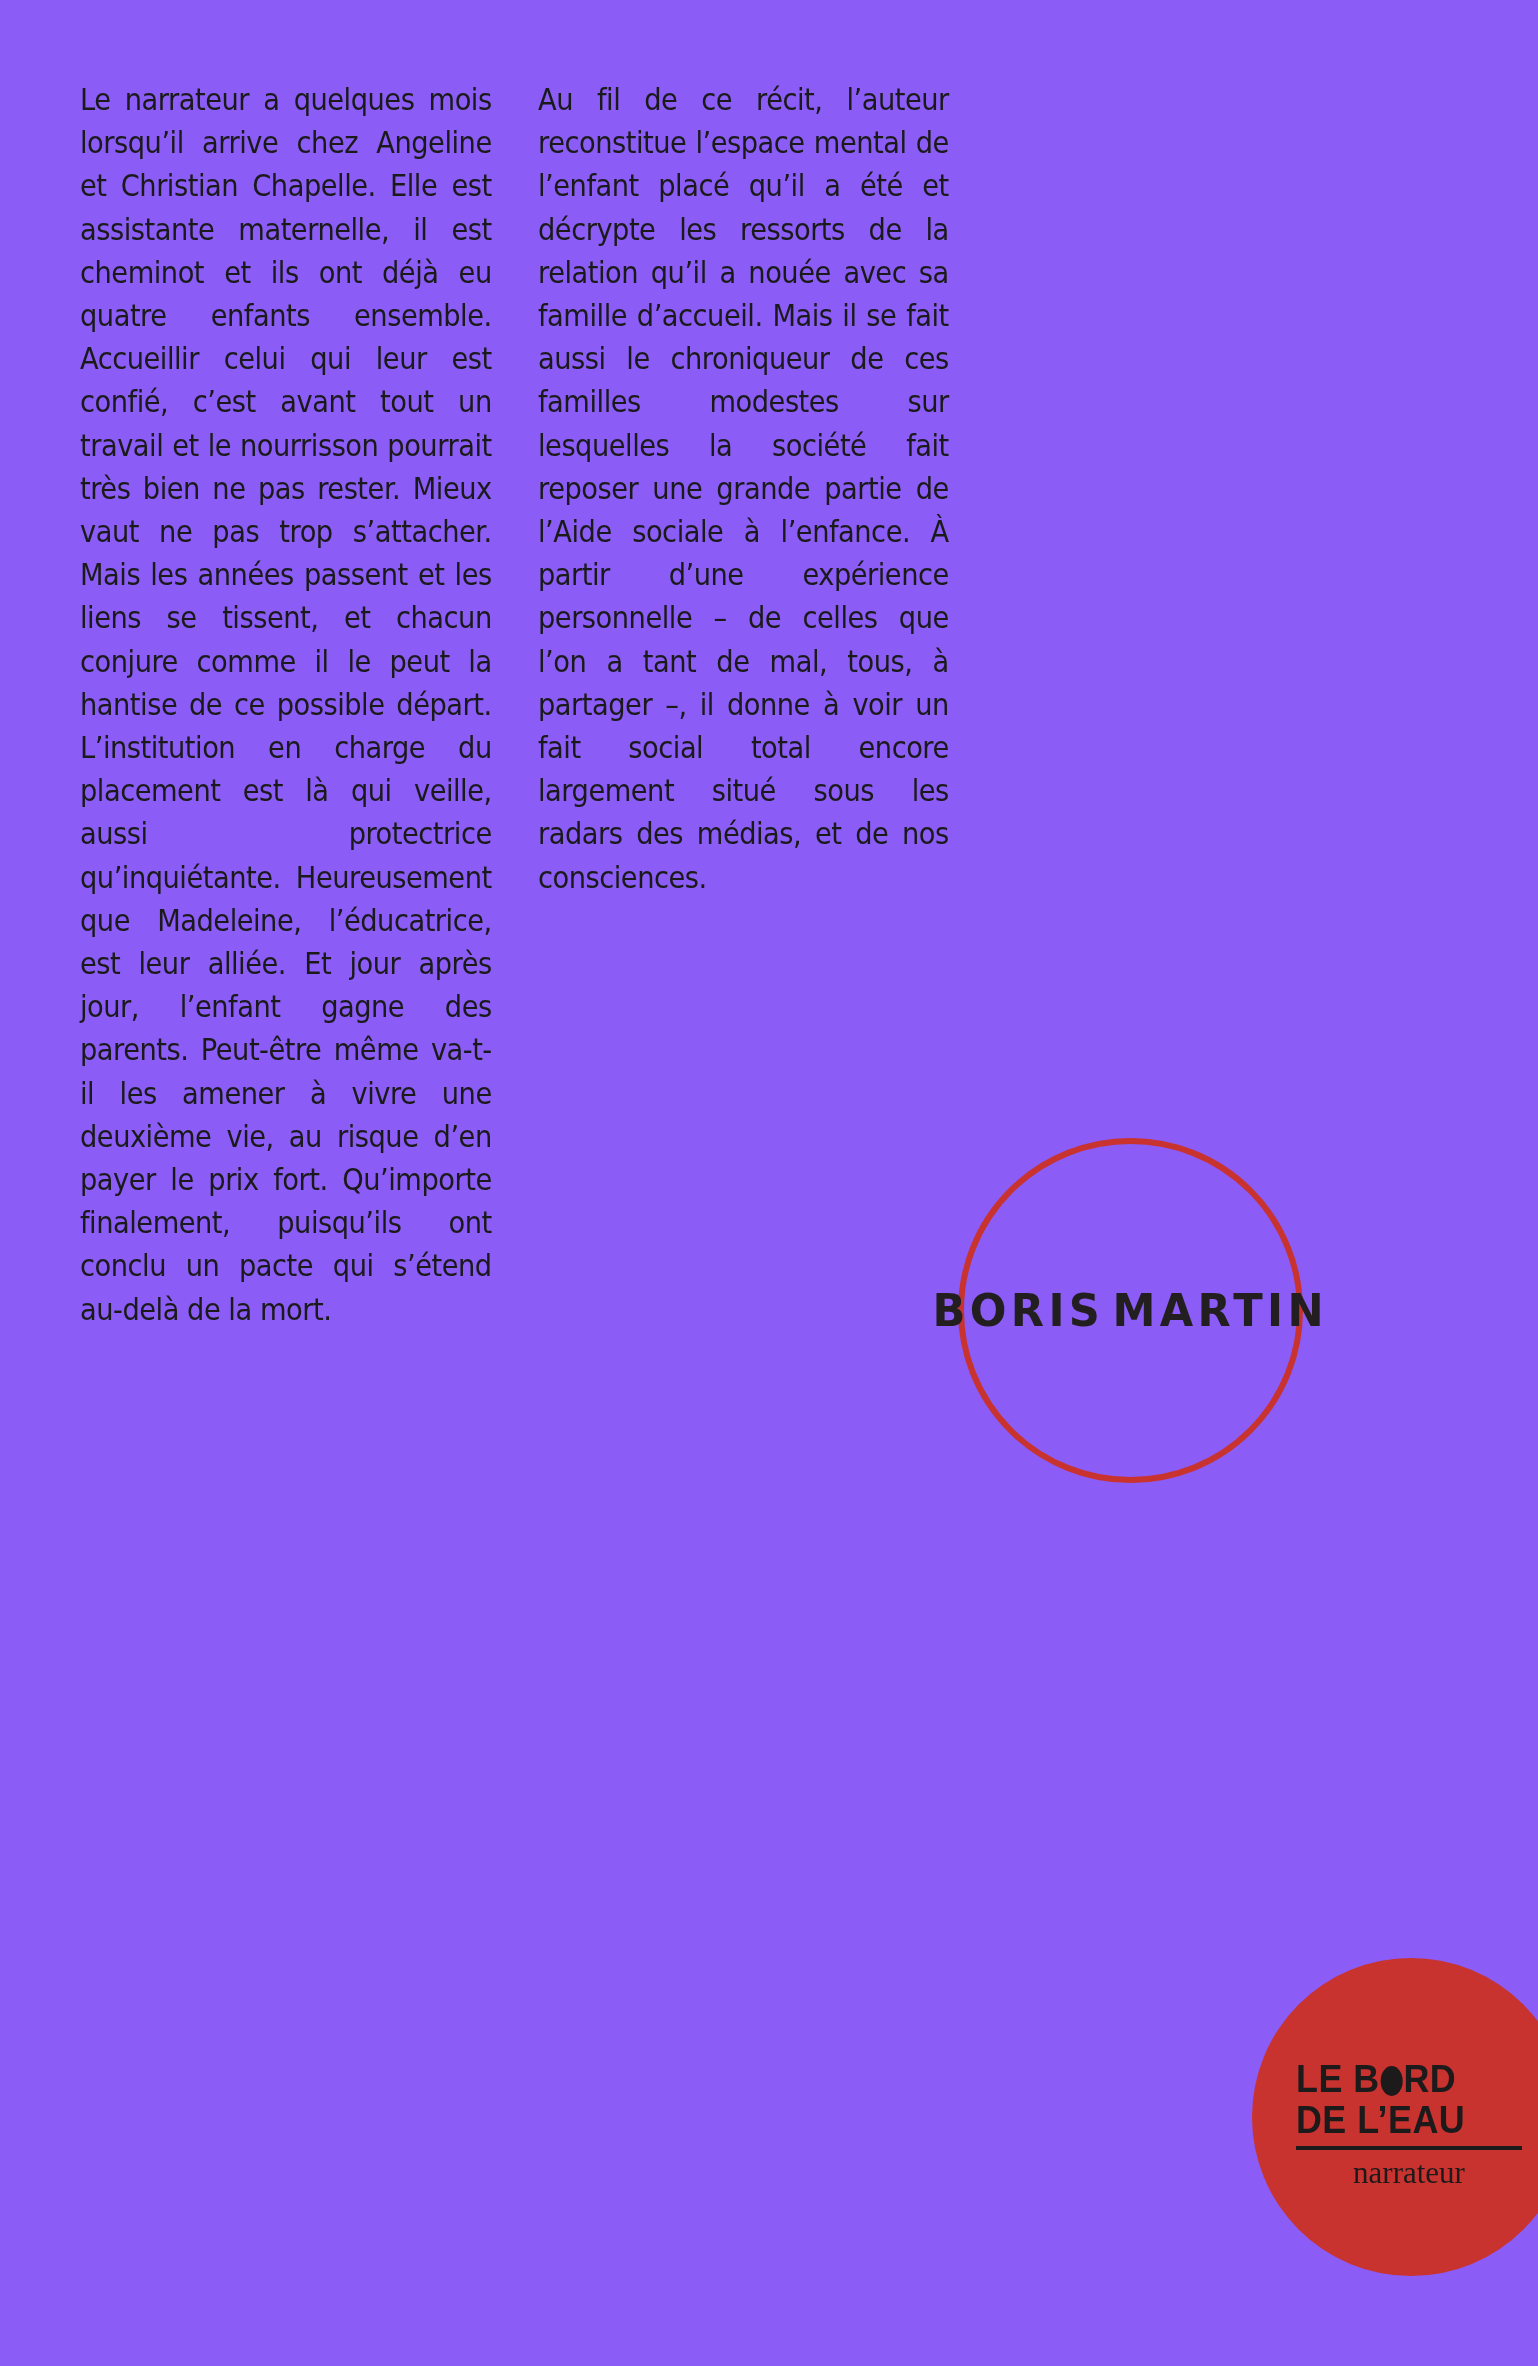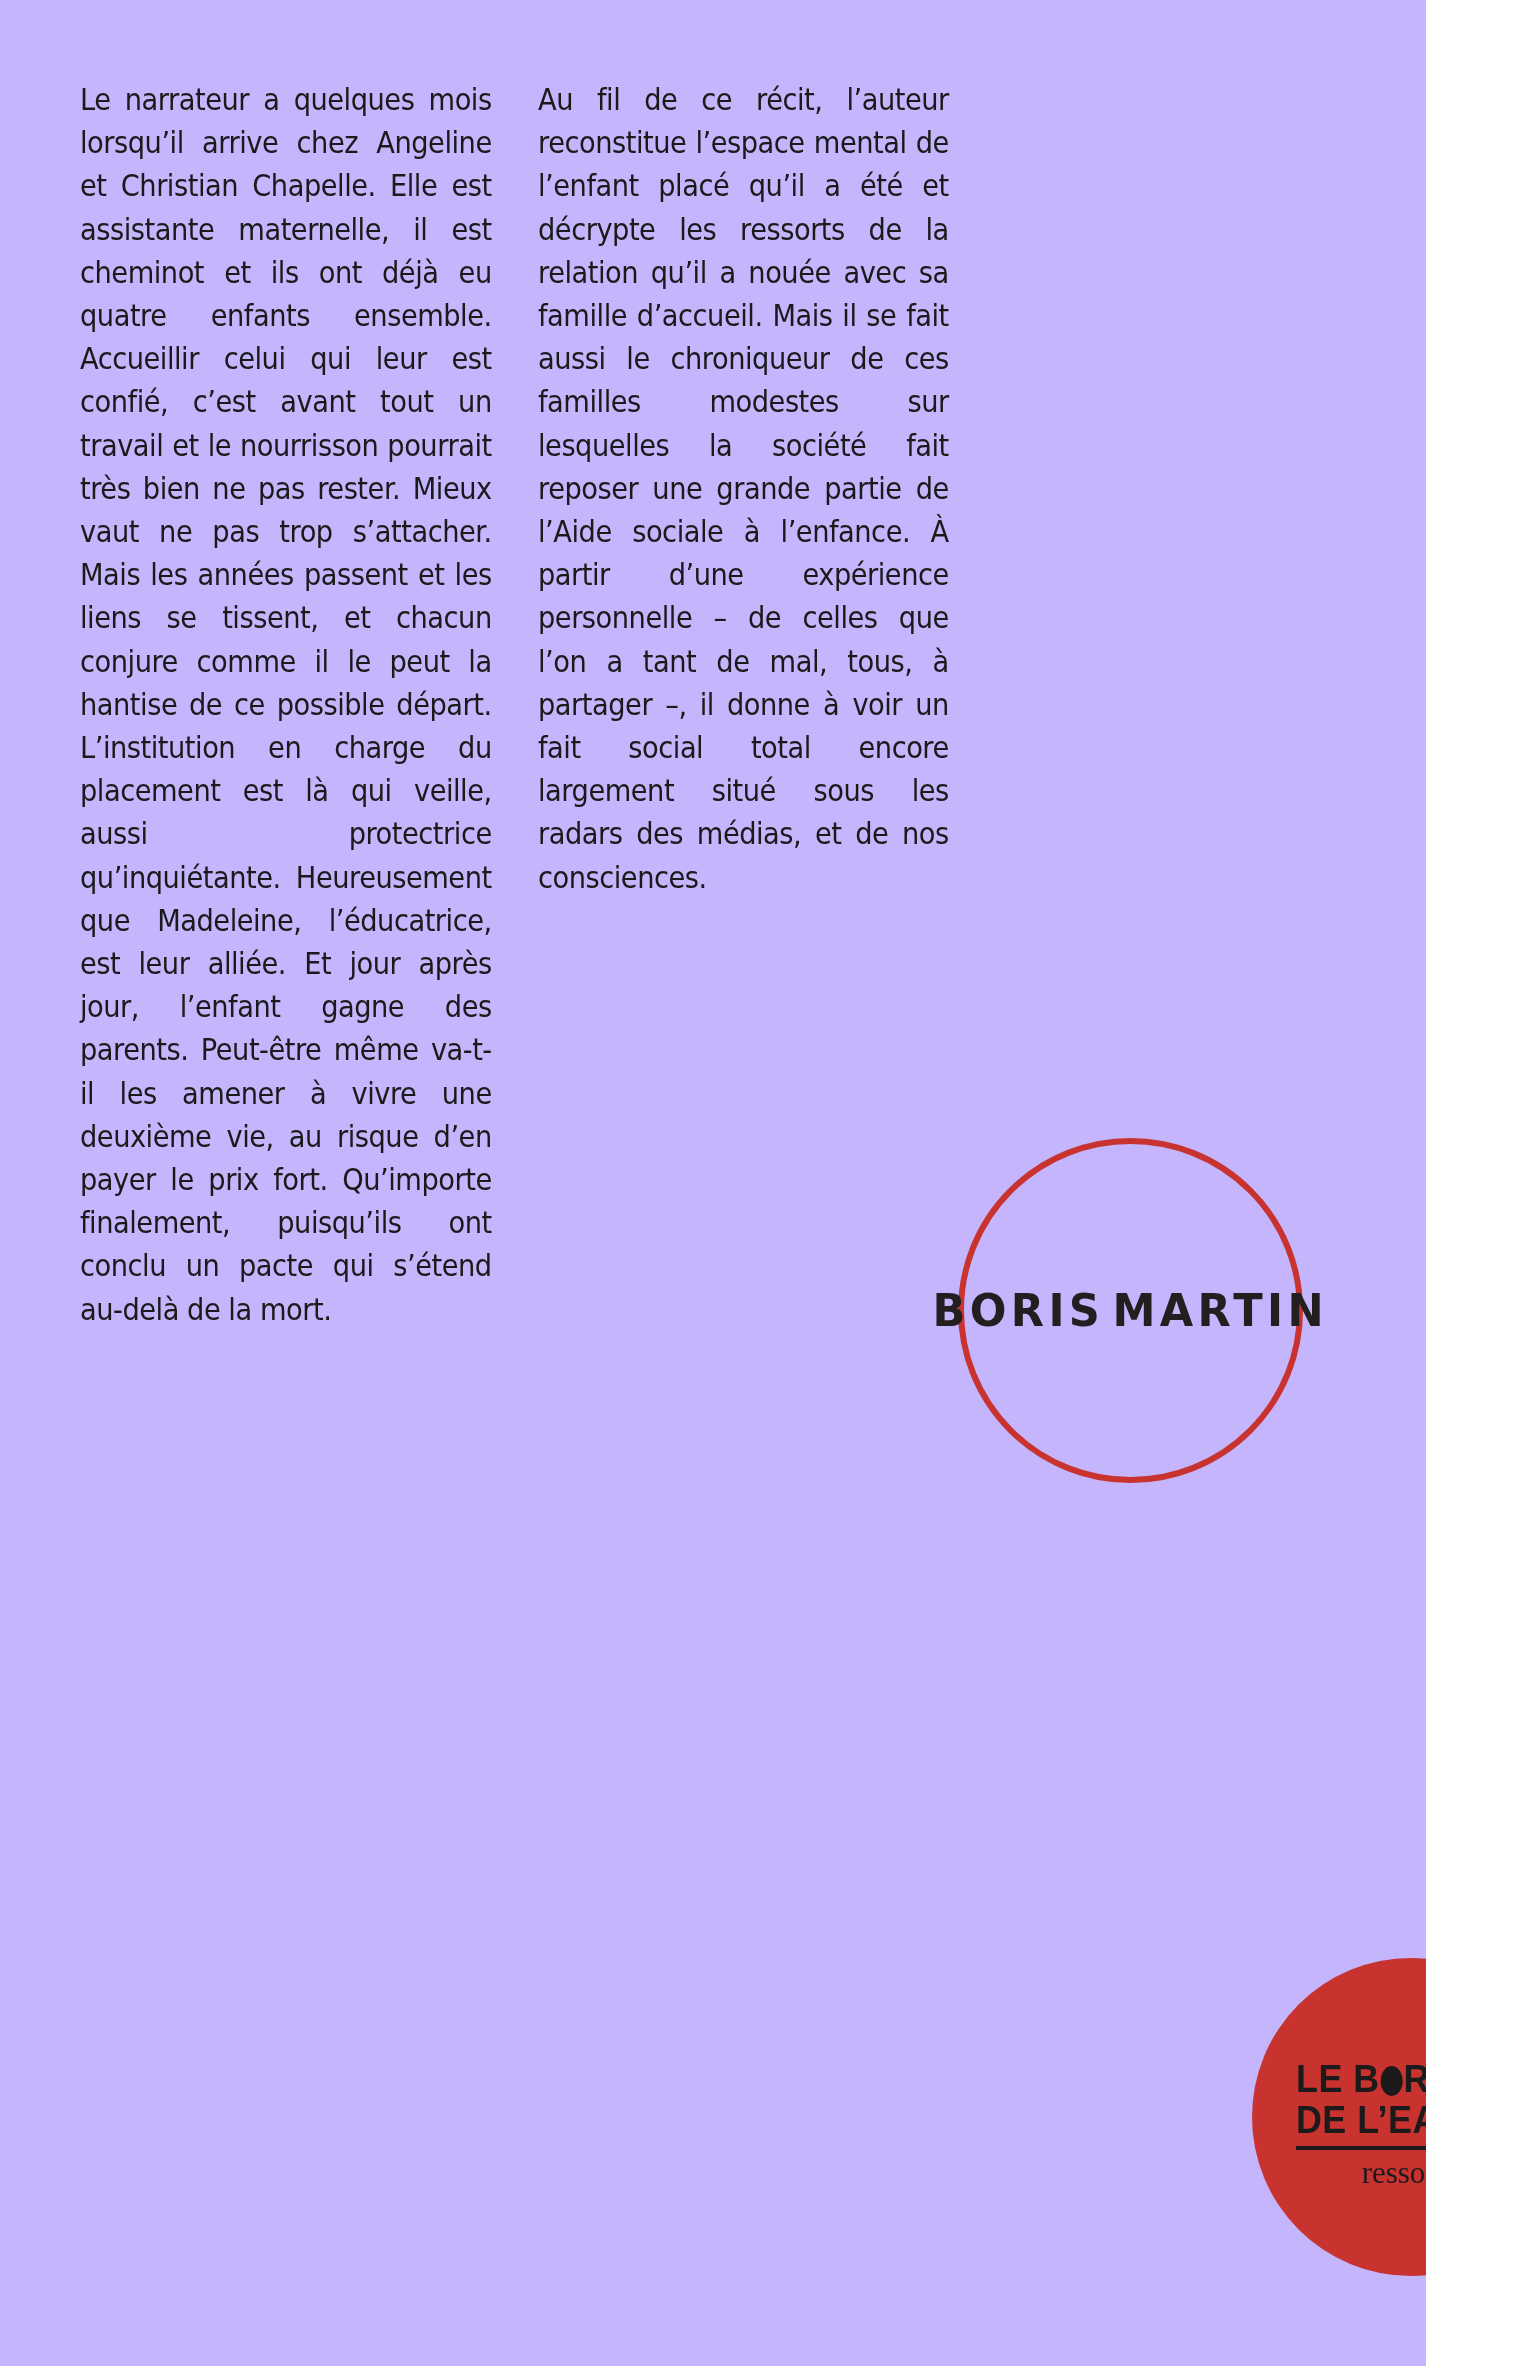--- a/index.html
+++ b/index.html
@@ -5,23 +5,23 @@
   html, body {
     margin: 0;
     padding: 0;
     background: #ffffff;
   }
   body {
     font-family: "Liberation Sans", sans-serif;
   }
   #cover {
     position: relative;
-    width: 1426px;
+    width: 1538px;
     height: 2366px;
-    background: #c4b5fd;
+    background: #8b5cf6;
     overflow: hidden;
   }
 
   
   .blurb-columns {
     position: absolute;
     left: 80px;
     top: 78px;
     width: 870px;
     display: flex;
@@ -186,17 +186,17 @@
     <div class="author-line">BORIS</div>
     <div class="author-line">MARTIN</div>
   </div>
 
 
   <div class="publisher-logo">
     <div class="logo-inner">
       <div class="logo-word"><span>LE B</span><span class="dot-o"></span><span>RD</span></div>
       <div class="logo-word">DE L’EAU</div>
       <div class="logo-rule"></div>
-      <div class="logo-sub">ressorts</div>
+      <div class="logo-sub">narrateur</div>
     </div>
   </div>
 
 </div>
 
 </body></html>

